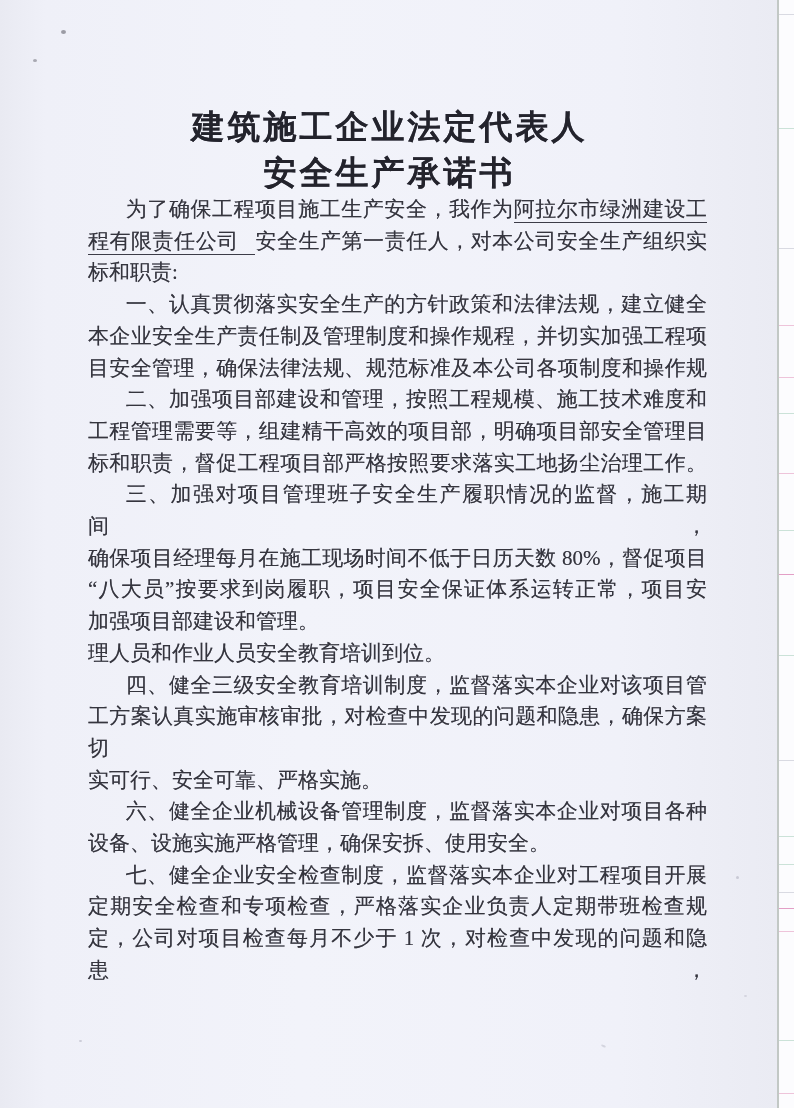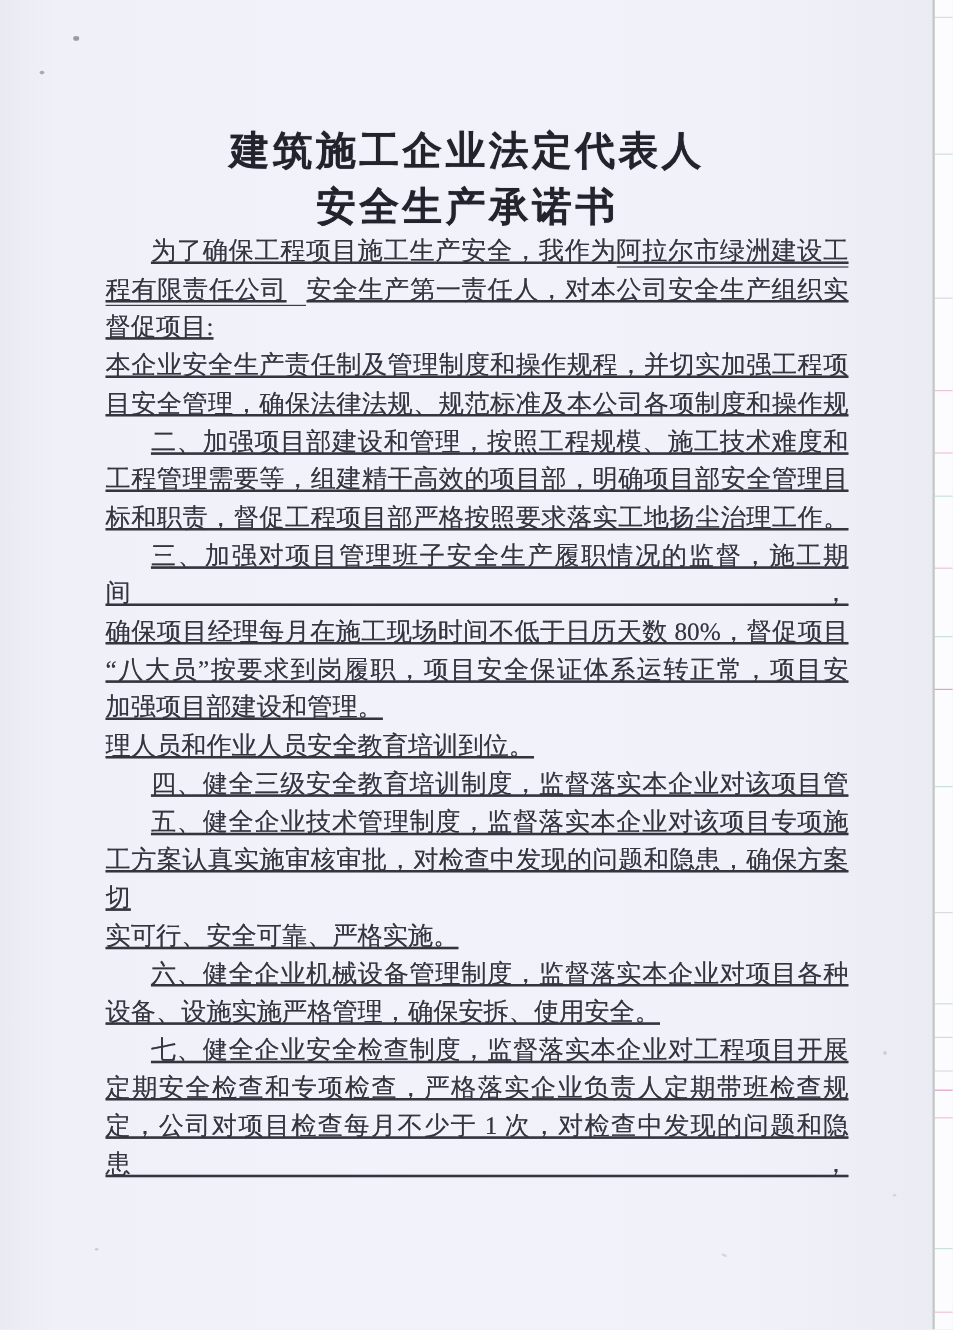--- a/index.html
+++ b/index.html
@@ -26,21 +26,20 @@
     font-size:21px;line-height:31.7px;
     color:#35353e;
     text-shadow:0 0 .5px rgba(45,45,60,.55);
   }
   .para{margin:0;padding:0;}
   .line{
     display:block;
     text-align:justify;
     text-align-last:justify;
     white-space:normal;
-    text-decoration:underline;
   }
   .line.short{text-align-last:left;}
   .line.ind{text-indent:1.8em;}
   .u{border-bottom:1.5px solid #3c3c48;padding-bottom:1px;}
   .u.gap{padding-right:.8em;}
   
   .edge-strip{
     position:absolute;right:0;top:0;width:15px;height:1108px;
     background:#fcfcfe;
     border-left:2px solid #c2c8c5;
@@ -61,24 +60,25 @@
   <h1 class="title">
     <span class="tl">建筑施工企业法定代表人</span>
     <span class="tl">安全生产承诺书</span>
   </h1>
 
   <div class="doc-body">
 
     <div class="para">
       <div class="line ind"><span>为了确保工程项目施工生产安全，我作为</span><span class="u">阿拉尔市绿洲建设工</span></div>
       <div class="line"><span class="u gap">程有限责任公司</span><span>安全生产第一责任人，对本公司安全生产组织实</span></div>
-      <div class="line short">督促项目:</div>
+      <div class="line short">标和职责:</div>
     </div>
 
     <div class="para">
+      <div class="line ind">一、认真贯彻落实安全生产的方针政策和法律法规，建立健全</div>
       <div class="line">本企业安全生产责任制及管理制度和操作规程，并切实加强工程项</div>
       <div class="line">目安全管理，确保法律法规、规范标准及本公司各项制度和操作规</div>
     </div>
 
     <div class="para">
       <div class="line ind">二、加强项目部建设和管理，按照工程规模、施工技术难度和</div>
       <div class="line">工程管理需要等，组建精干高效的项目部，明确项目部安全管理目</div>
       <div class="line">标和职责，督促工程项目部严格按照要求落实工地扬尘治理工作。</div>
     </div>
 
@@ -88,21 +88,20 @@
       <div class="line">“八大员”按要求到岗履职，项目安全保证体系运转正常，项目安</div>
       <div class="line short">加强项目部建设和管理。</div>
     </div>
 
     <div class="para">
       <div class="line short">理人员和作业人员安全教育培训到位。</div>
       <div class="line ind">四、健全三级安全教育培训制度，监督落实本企业对该项目管</div>
     </div>
 
     <div class="para">
-      <div class="line ind">五、健全企业技术管理制度，监督落实本企业对该项目专项施</div>
       <div class="line">工方案认真实施审核审批，对检查中发现的问题和隐患，确保方案切</div>
       <div class="line short">实可行、安全可靠、严格实施。</div>
     </div>
 
     <div class="para">
       <div class="line ind">六、健全企业机械设备管理制度，监督落实本企业对项目各种</div>
       <div class="line short">设备、设施实施严格管理，确保安拆、使用安全。</div>
     </div>
 
     <div class="para">

